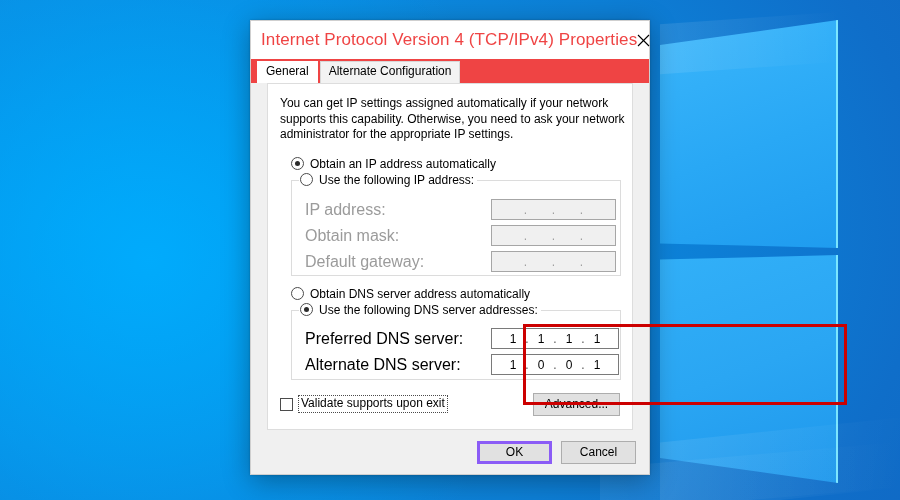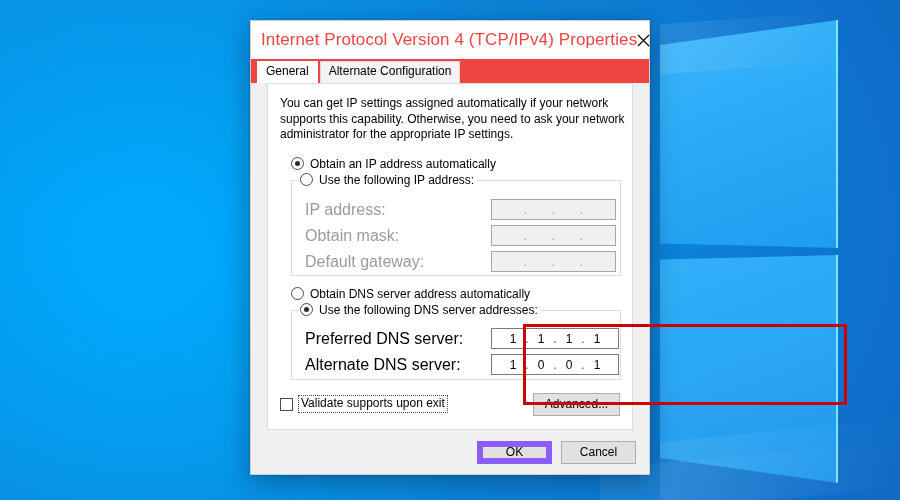--- a/index.html
+++ b/index.html
@@ -235,21 +235,21 @@
   #advanced-btn { width: 87px; height: 23px; margin-left: auto; }
 
   #footer {
     flex: 0 0 44px;
     display: flex; align-items: center; justify-content: flex-end;
     padding-right: 13px; gap: 9px;
     background: #f0f0f0;
   }
   #ok-btn {
     width: 75px; height: 23px;
-    border: 6px solid #8b5cf6;
+    border: 3px solid #8b5cf6;
     background: #e1e1e1;
   }
   #cancel-btn { width: 75px; height: 23px; }
 </style>
 </head>
 <body>
 
 <div id="desktop">
   <div class="wp-glow"></div>
   <div class="wp-pane" id="pane-tl"></div>

